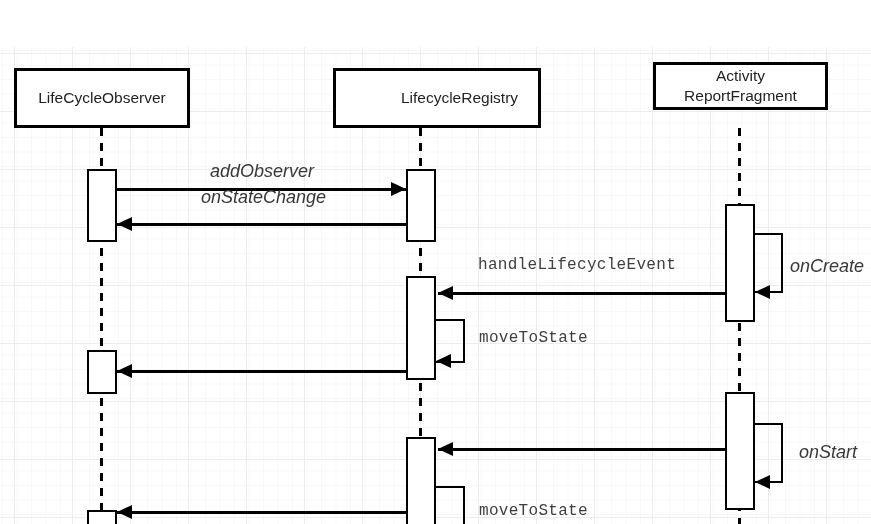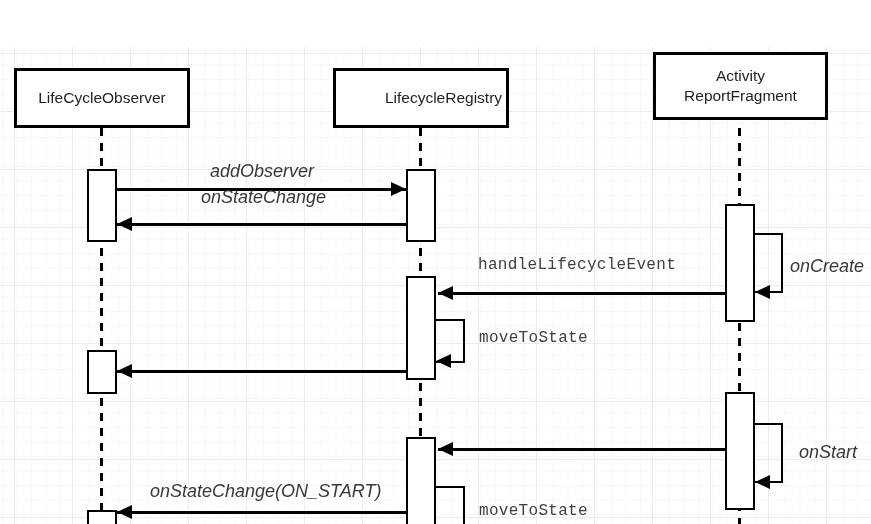--- a/index.html
+++ b/index.html
@@ -104,24 +104,24 @@
 
 <div id="canvas">
 
   <div class="lifeline" style="left:100px; top:81px; height:443px;"></div>
   <div class="lifeline" style="left:419px; top:81px; height:443px;"></div>
   <div class="lifeline" style="left:738px; top:81px; height:443px;"></div>
 
   <div class="actor" style="left:14px; top:21px; width:176px; height:60px;">
     <span class="actor-label">LifeCycleObserver</span>
   </div>
-  <div class="actor" style="left:333px; top:21px; width:176px; height:60px;padding-left:45px;">
+  <div class="actor" style="left:333px; top:21px; width:208px; height:60px;padding-left:45px;">
     <span class="actor-label">LifecycleRegistry</span>
   </div>
-  <div class="actor" style="left:653px; top:5px; width:175px; height:68px;">
+  <div class="actor" style="left:653px; top:15px; width:175px; height:48px;">
     <span class="actor-label">Activity
 ReportFragment</span>
   </div>
 
   <div class="self-loop" style="left:755px; top:186px; width:28px; height:60px;"></div>
   <div class="arrowhead-left" style="left:755px; top:238px;"></div>
 
   <div class="self-loop" style="left:436px; top:272px; width:29px; height:44px;"></div>
   <div class="arrowhead-left" style="left:436px; top:307px;"></div>
 
@@ -161,15 +161,14 @@
 
   <div class="msg-line" style="left:438px; top:401px; width:287px;"></div>
   <div class="arrowhead-left" style="left:438px; top:395px;"></div>
 
   <div class="msg-label-sans" style="left:799px; top:395px;">onStart</div>
 
   <div class="msg-label-mono" style="left:479px; top:455px;">moveToState</div>
 
   <div class="msg-line" style="left:117px; top:464px; width:289px;"></div>
   <div class="arrowhead-left" style="left:117px; top:458px;"></div>
-  <div class="msg-label-sans" style="left:150px; top:434px;">onStateChange(ON_START)</div>
 
 </div>
 
 </body></html>

